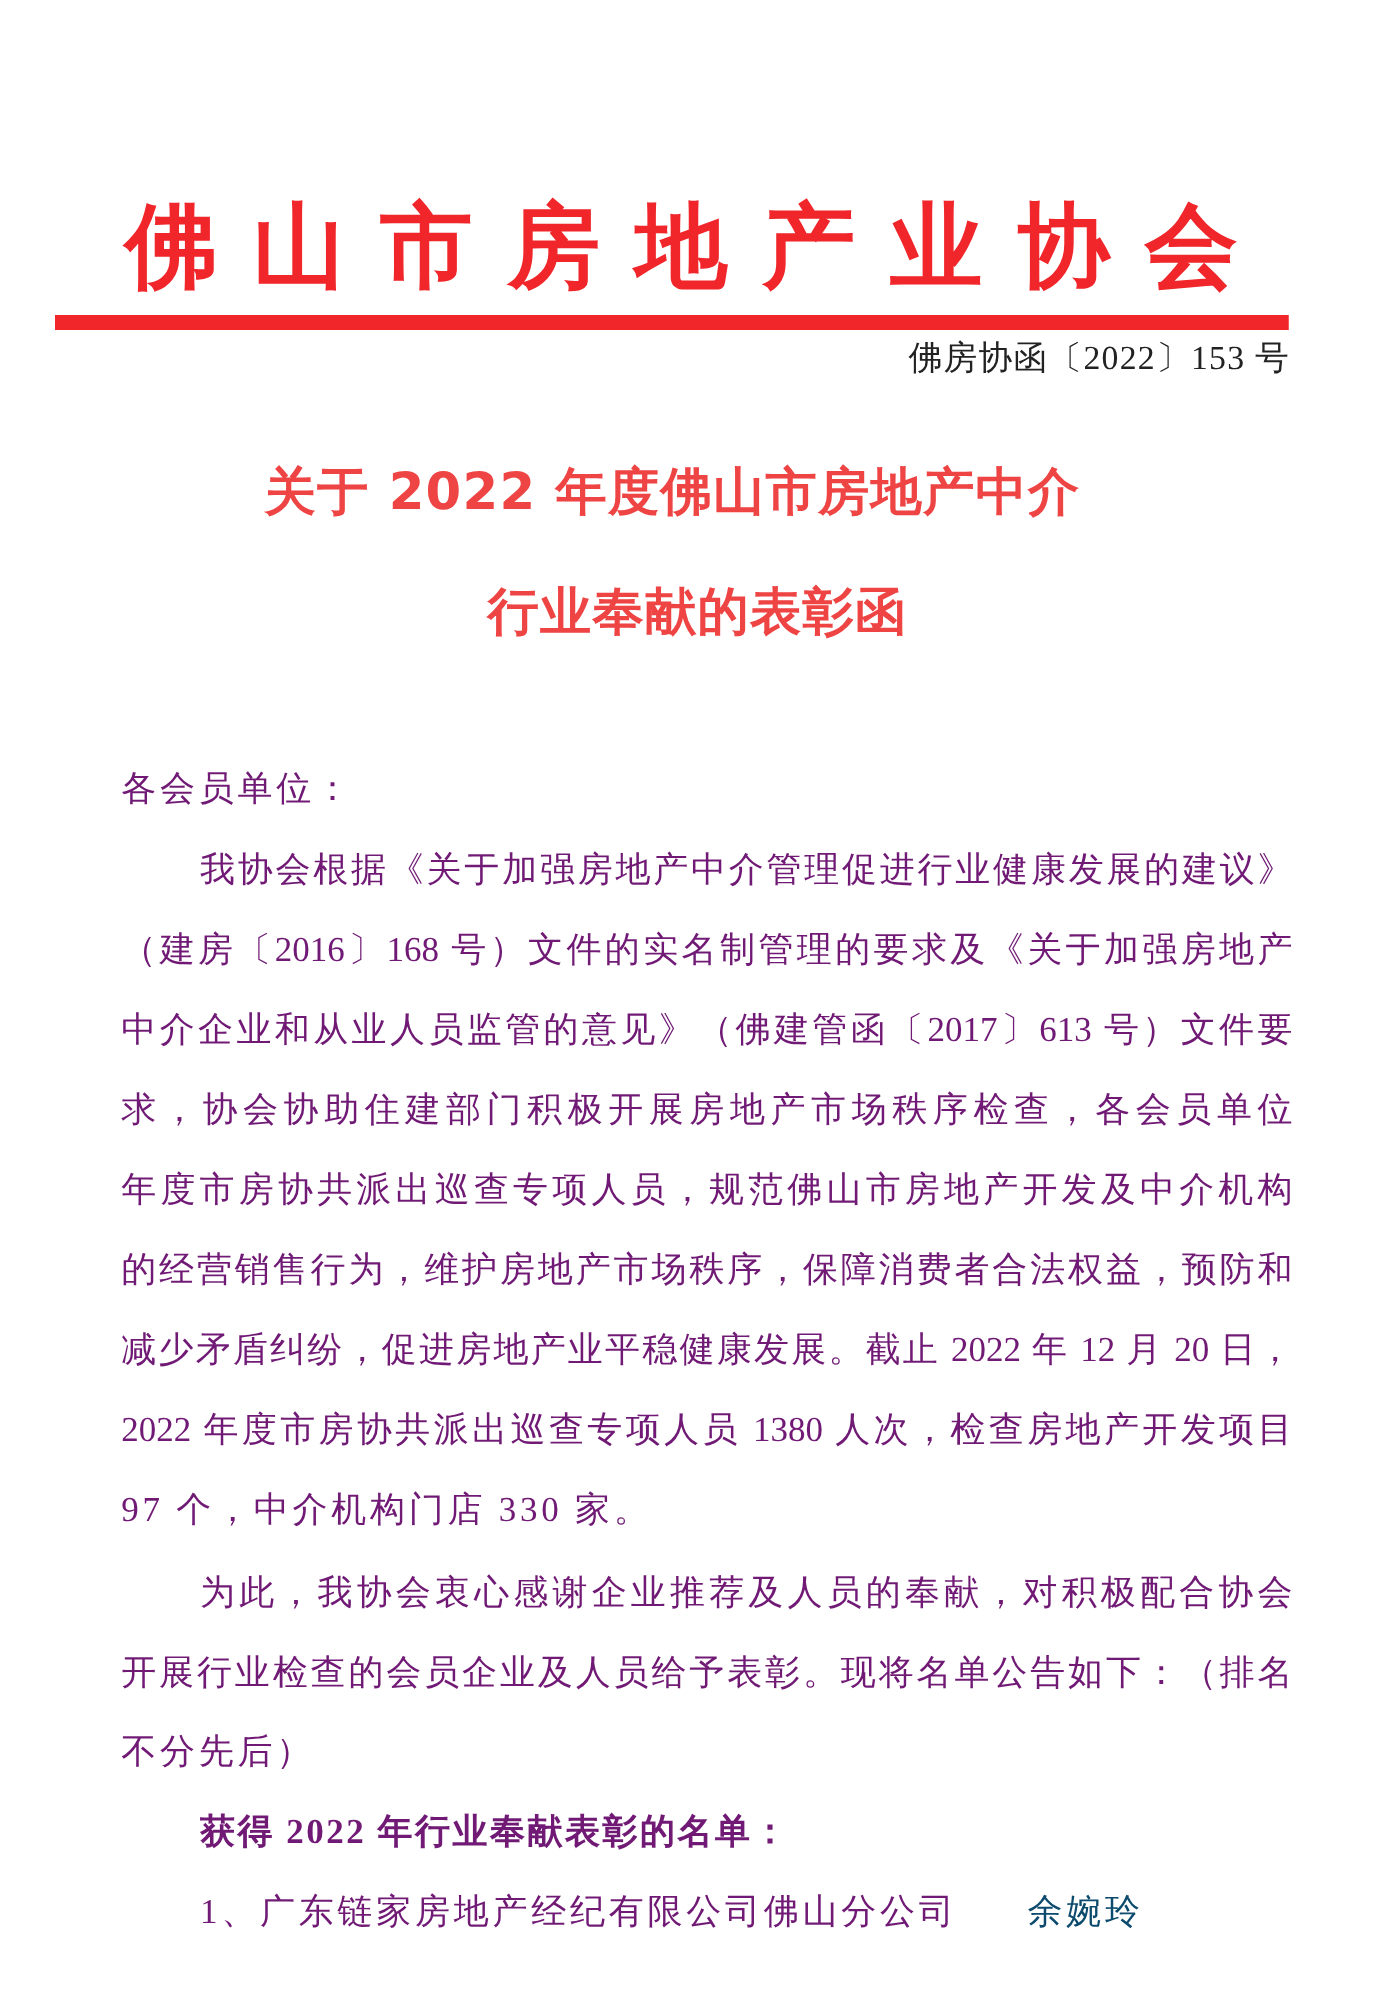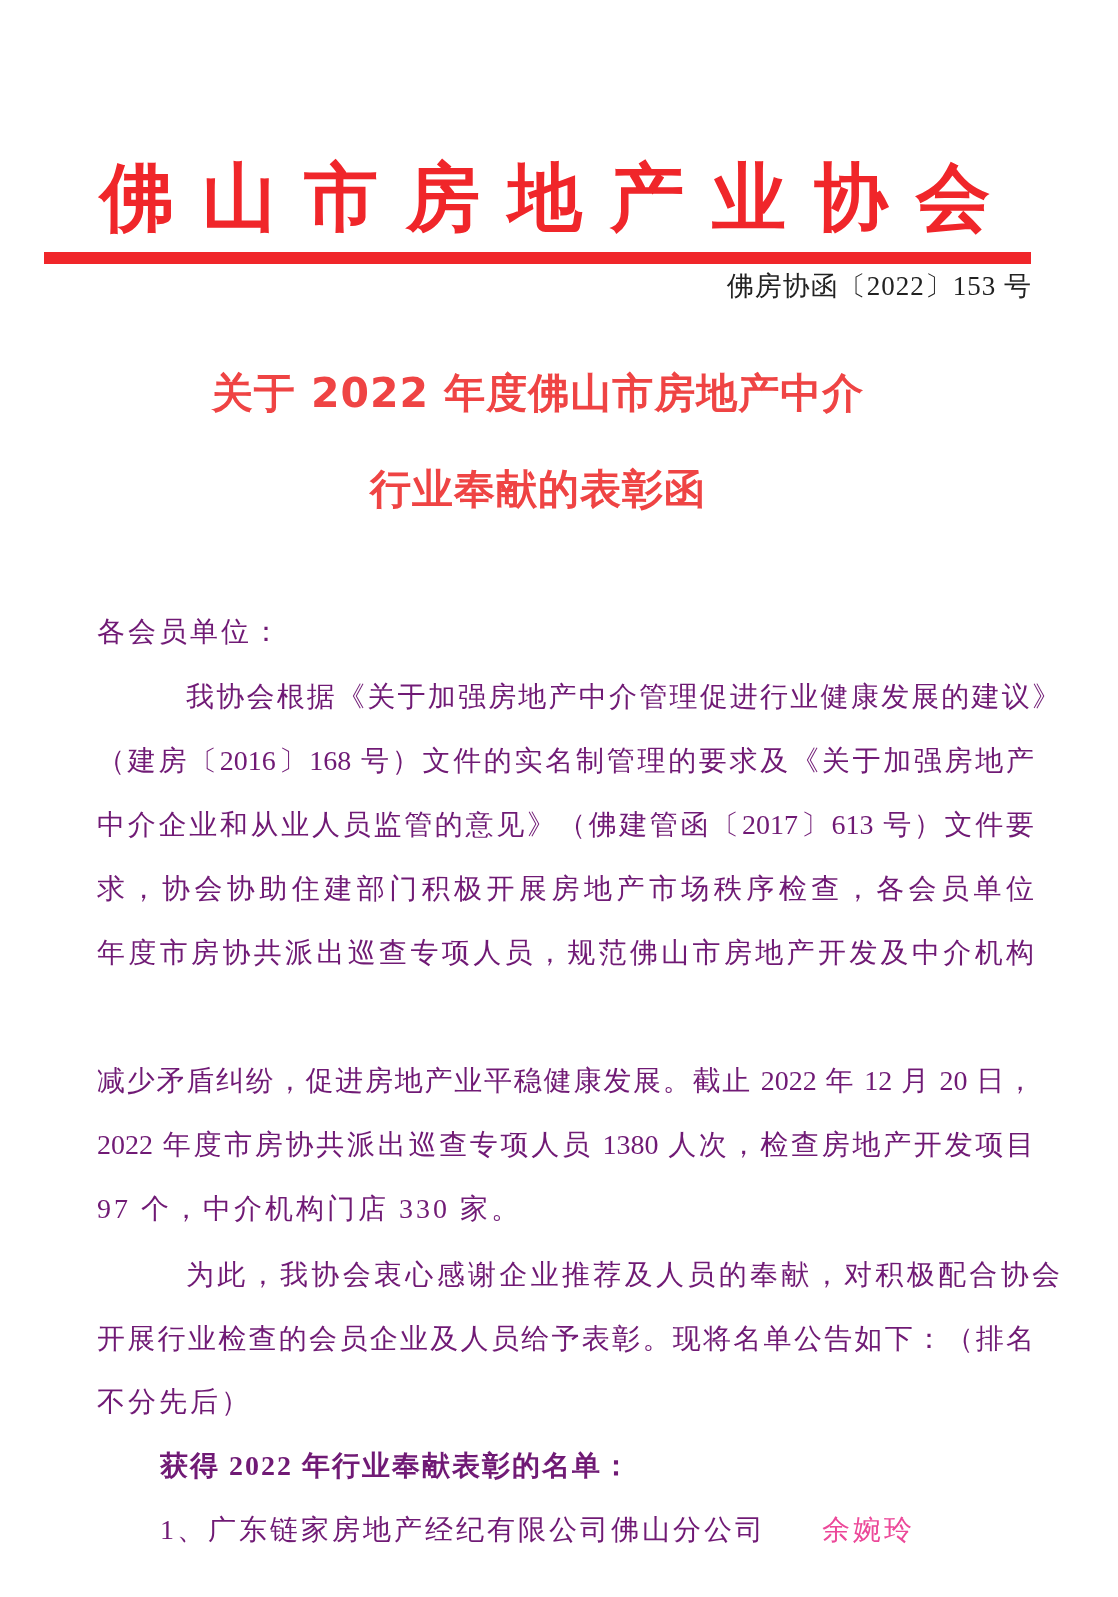--- a/index.html
+++ b/index.html
@@ -20,29 +20,29 @@
     position: absolute; right: 86px; top: 266px; height: 40px;
     font-family: "Liberation Serif", "DejaVu Serif", serif; font-size: 27px;
     color: #222; line-height: 40px; letter-spacing: 1px;
   }
   .title {
     position: absolute; left: 0; width: 1076px; text-align: center;
     font-family: "DejaVu Sans", "Liberation Sans", sans-serif; font-weight: bold;
     font-size: 41px; color: #ef4444; letter-spacing: 1px;
   }
   .title.l1 { top: 366px; }
-  .title.l2 { top: 462px; }
+  .title.l2 { top: 462px; margin-left: 20px; }
   .line { position: absolute; left: 97px; white-space: nowrap;
     font-family: "Liberation Serif", "DejaVu Serif", serif; font-size: 28px;
     color: #701a75; height: 40px; line-height: 40px; }
   .justify { width: 937px; text-align: justify; text-align-last: justify; }
   .indent { left: 160px; }
-  .indent.justify { width: 874px; margin-left: 26px; }
+  .indent.justify { width: 874px; }
   .award-name { position: absolute; left: 822px; white-space: nowrap;
-    font-family: "Liberation Serif", "DejaVu Serif", serif; font-size: 28px; color: #ec4899;
+    font-family: "Liberation Serif", "DejaVu Serif", serif; font-size: 28px; color: #0c4a6e;
     height: 40px; line-height: 40px; letter-spacing: 3px; }
 </style>
 </head>
 <body>
 
 <div class="page">
 
   <div class="masthead">
     <span>佛</span>
     <span>山</span>
@@ -62,20 +62,21 @@
   <div class="title l1">关于 2022 年度佛山市房地产中介</div>
   <div class="title l2">行业奉献的表彰函</div>
 
   <div class="line" style="top:612px; letter-spacing:3px;">各会员单位：</div>
 
   <div class="line indent justify" style="top:677px;">我协会根据《关于加强房地产中介管理促进行业健康发展的建议》</div>
   <div class="line justify" style="top:741px;">（建房〔2016〕168 号）文件的实名制管理的要求及《关于加强房地产</div>
   <div class="line justify" style="top:805px;">中介企业和从业人员监管的意见》（佛建管函〔2017〕613 号）文件要</div>
   <div class="line justify" style="top:869px;">求，协会协助住建部门积极开展房地产市场秩序检查，各会员单位</div>
   <div class="line justify" style="top:933px;">年度市房协共派出巡查专项人员，规范佛山市房地产开发及中介机构</div>
+  <div class="line justify" style="top:997px;">的经营销售行为，维护房地产市场秩序，保障消费者合法权益，预防和</div>
   <div class="line justify" style="top:1061px;">减少矛盾纠纷，促进房地产业平稳健康发展。截止 2022 年 12 月 20 日，</div>
   <div class="line justify" style="top:1125px;">2022 年度市房协共派出巡查专项人员 1380 人次，检查房地产开发项目</div>
   <div class="line" style="top:1189px; letter-spacing:3px;">97 个，中介机构门店 330 家。</div>
 
   <div class="line indent justify" style="top:1255px;">为此，我协会衷心感谢企业推荐及人员的奉献，对积极配合协会</div>
   <div class="line justify" style="top:1319px;">开展行业检查的会员企业及人员给予表彰。现将名单公告如下：（排名</div>
   <div class="line" style="top:1382px; letter-spacing:3px;">不分先后）</div>
 
   <div class="line indent" style="top:1446px; letter-spacing:2px; font-weight:bold;">获得 2022 年行业奉献表彰的名单：</div>
 

